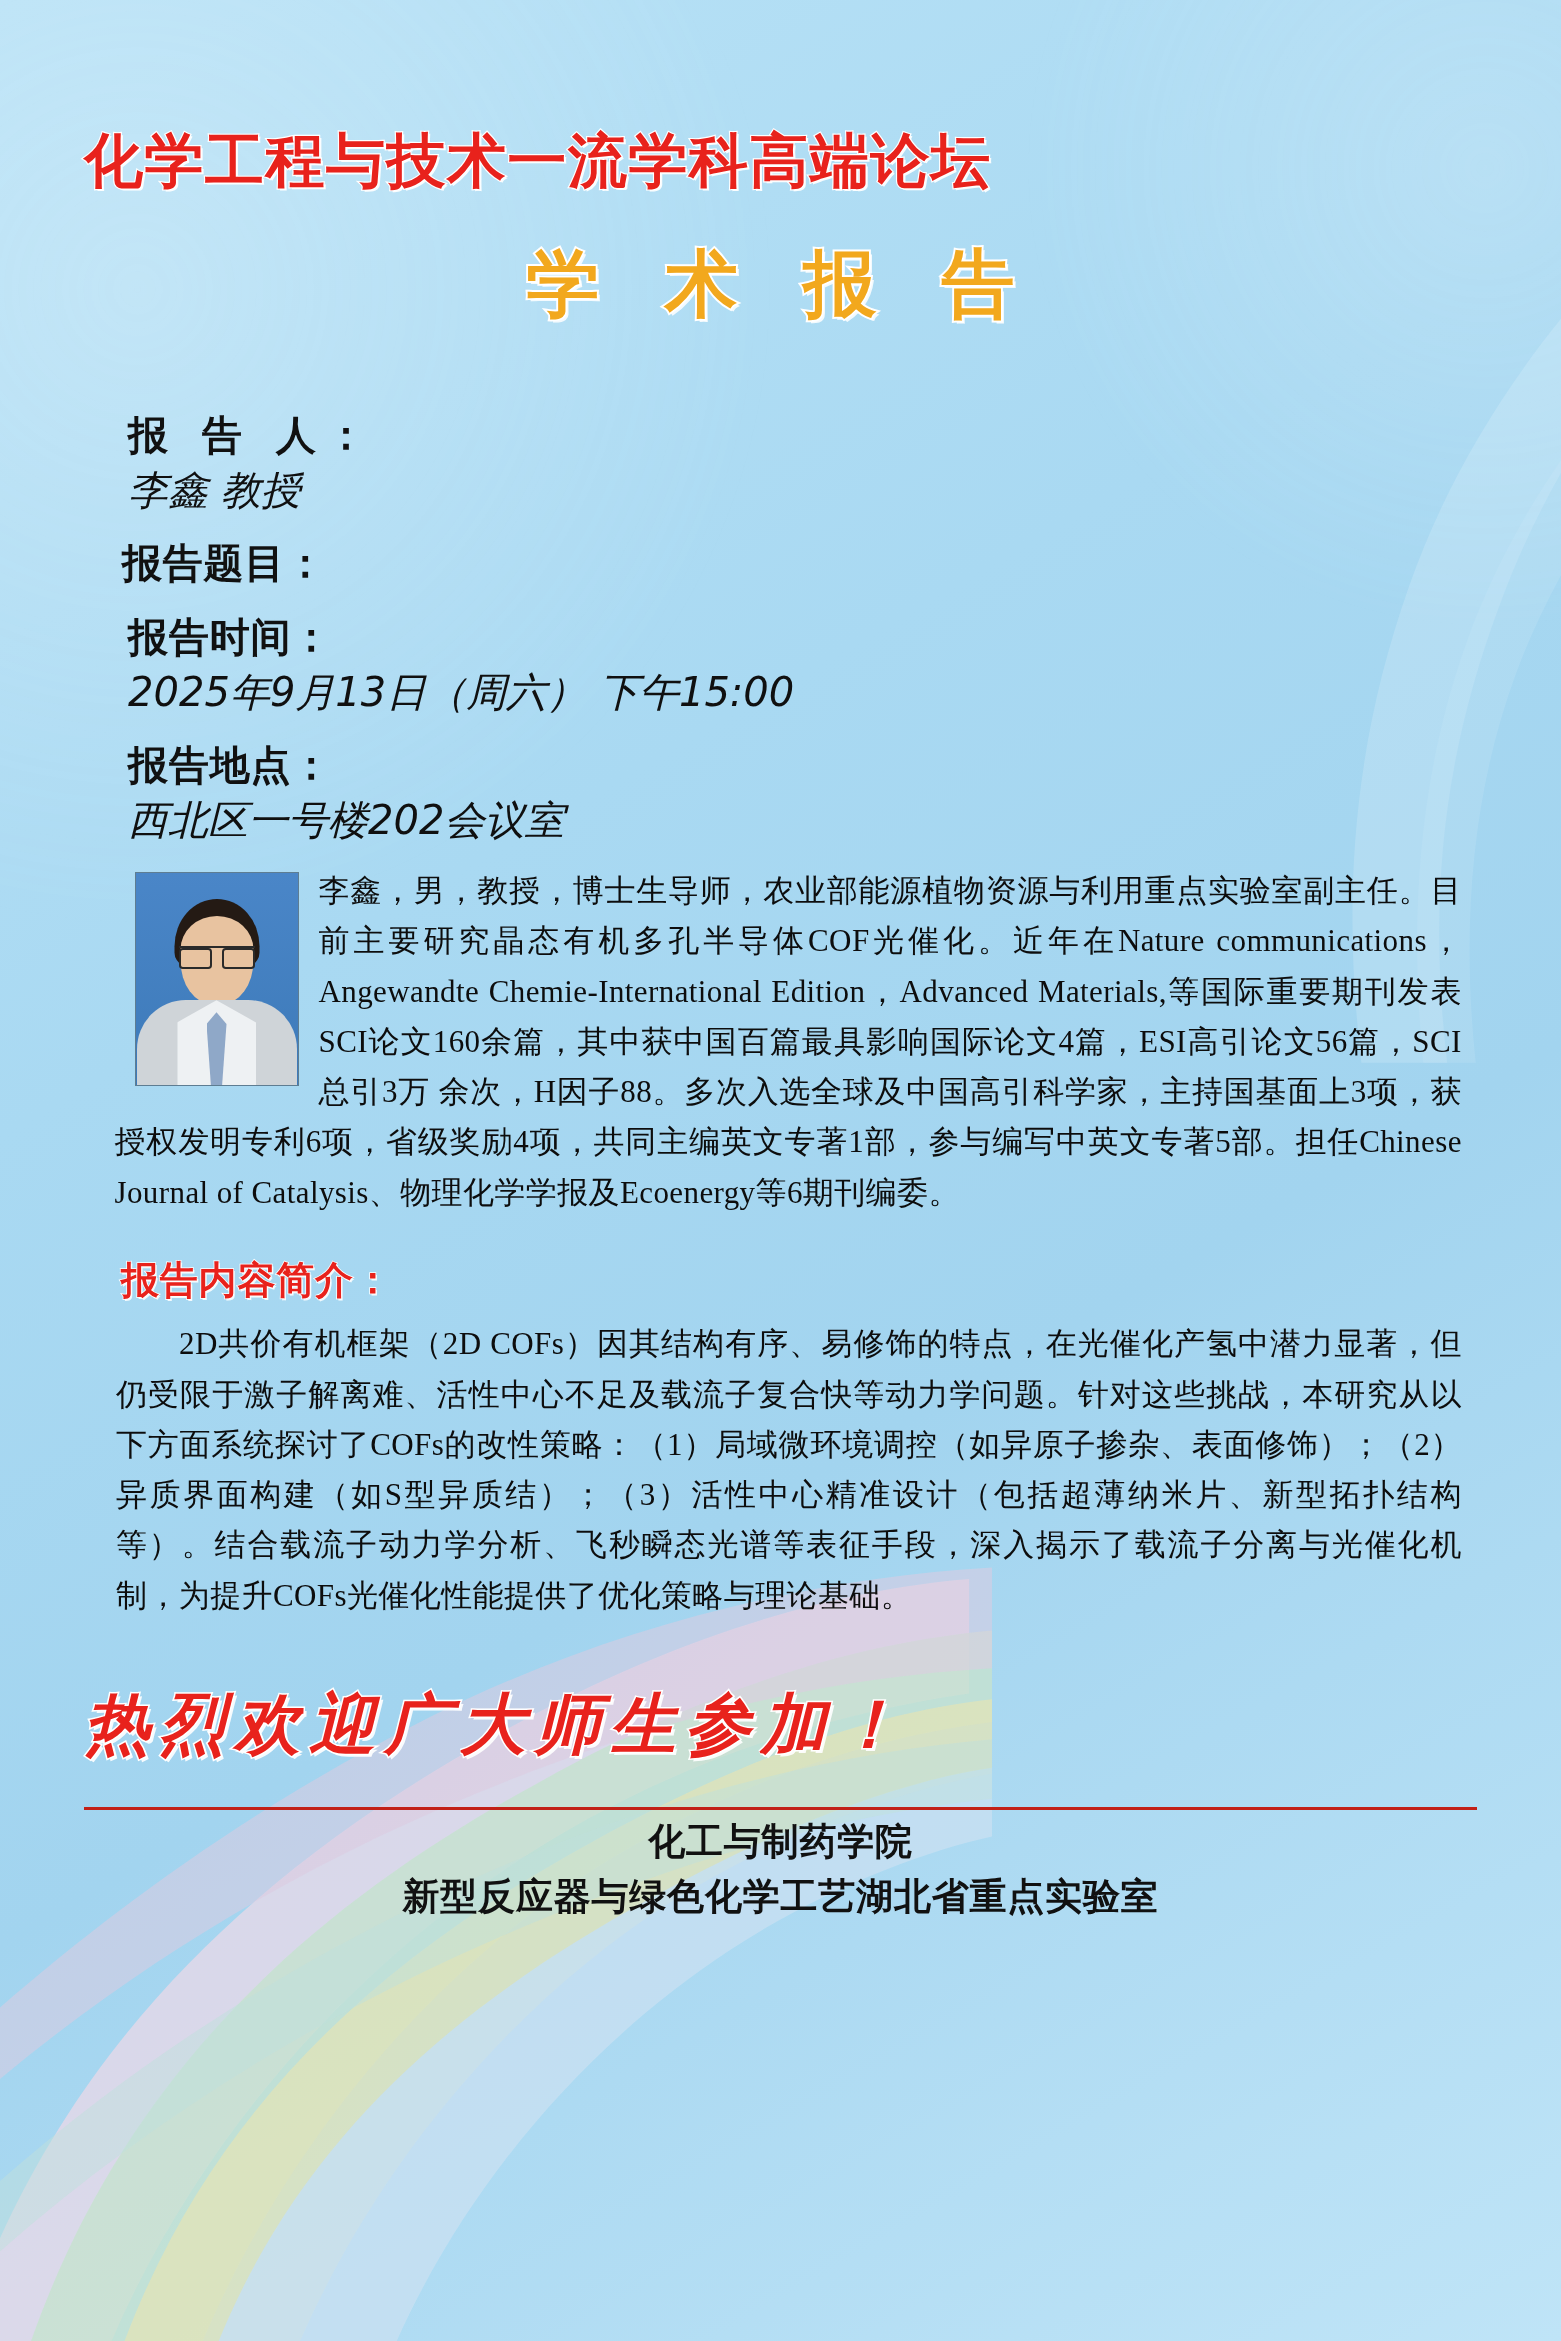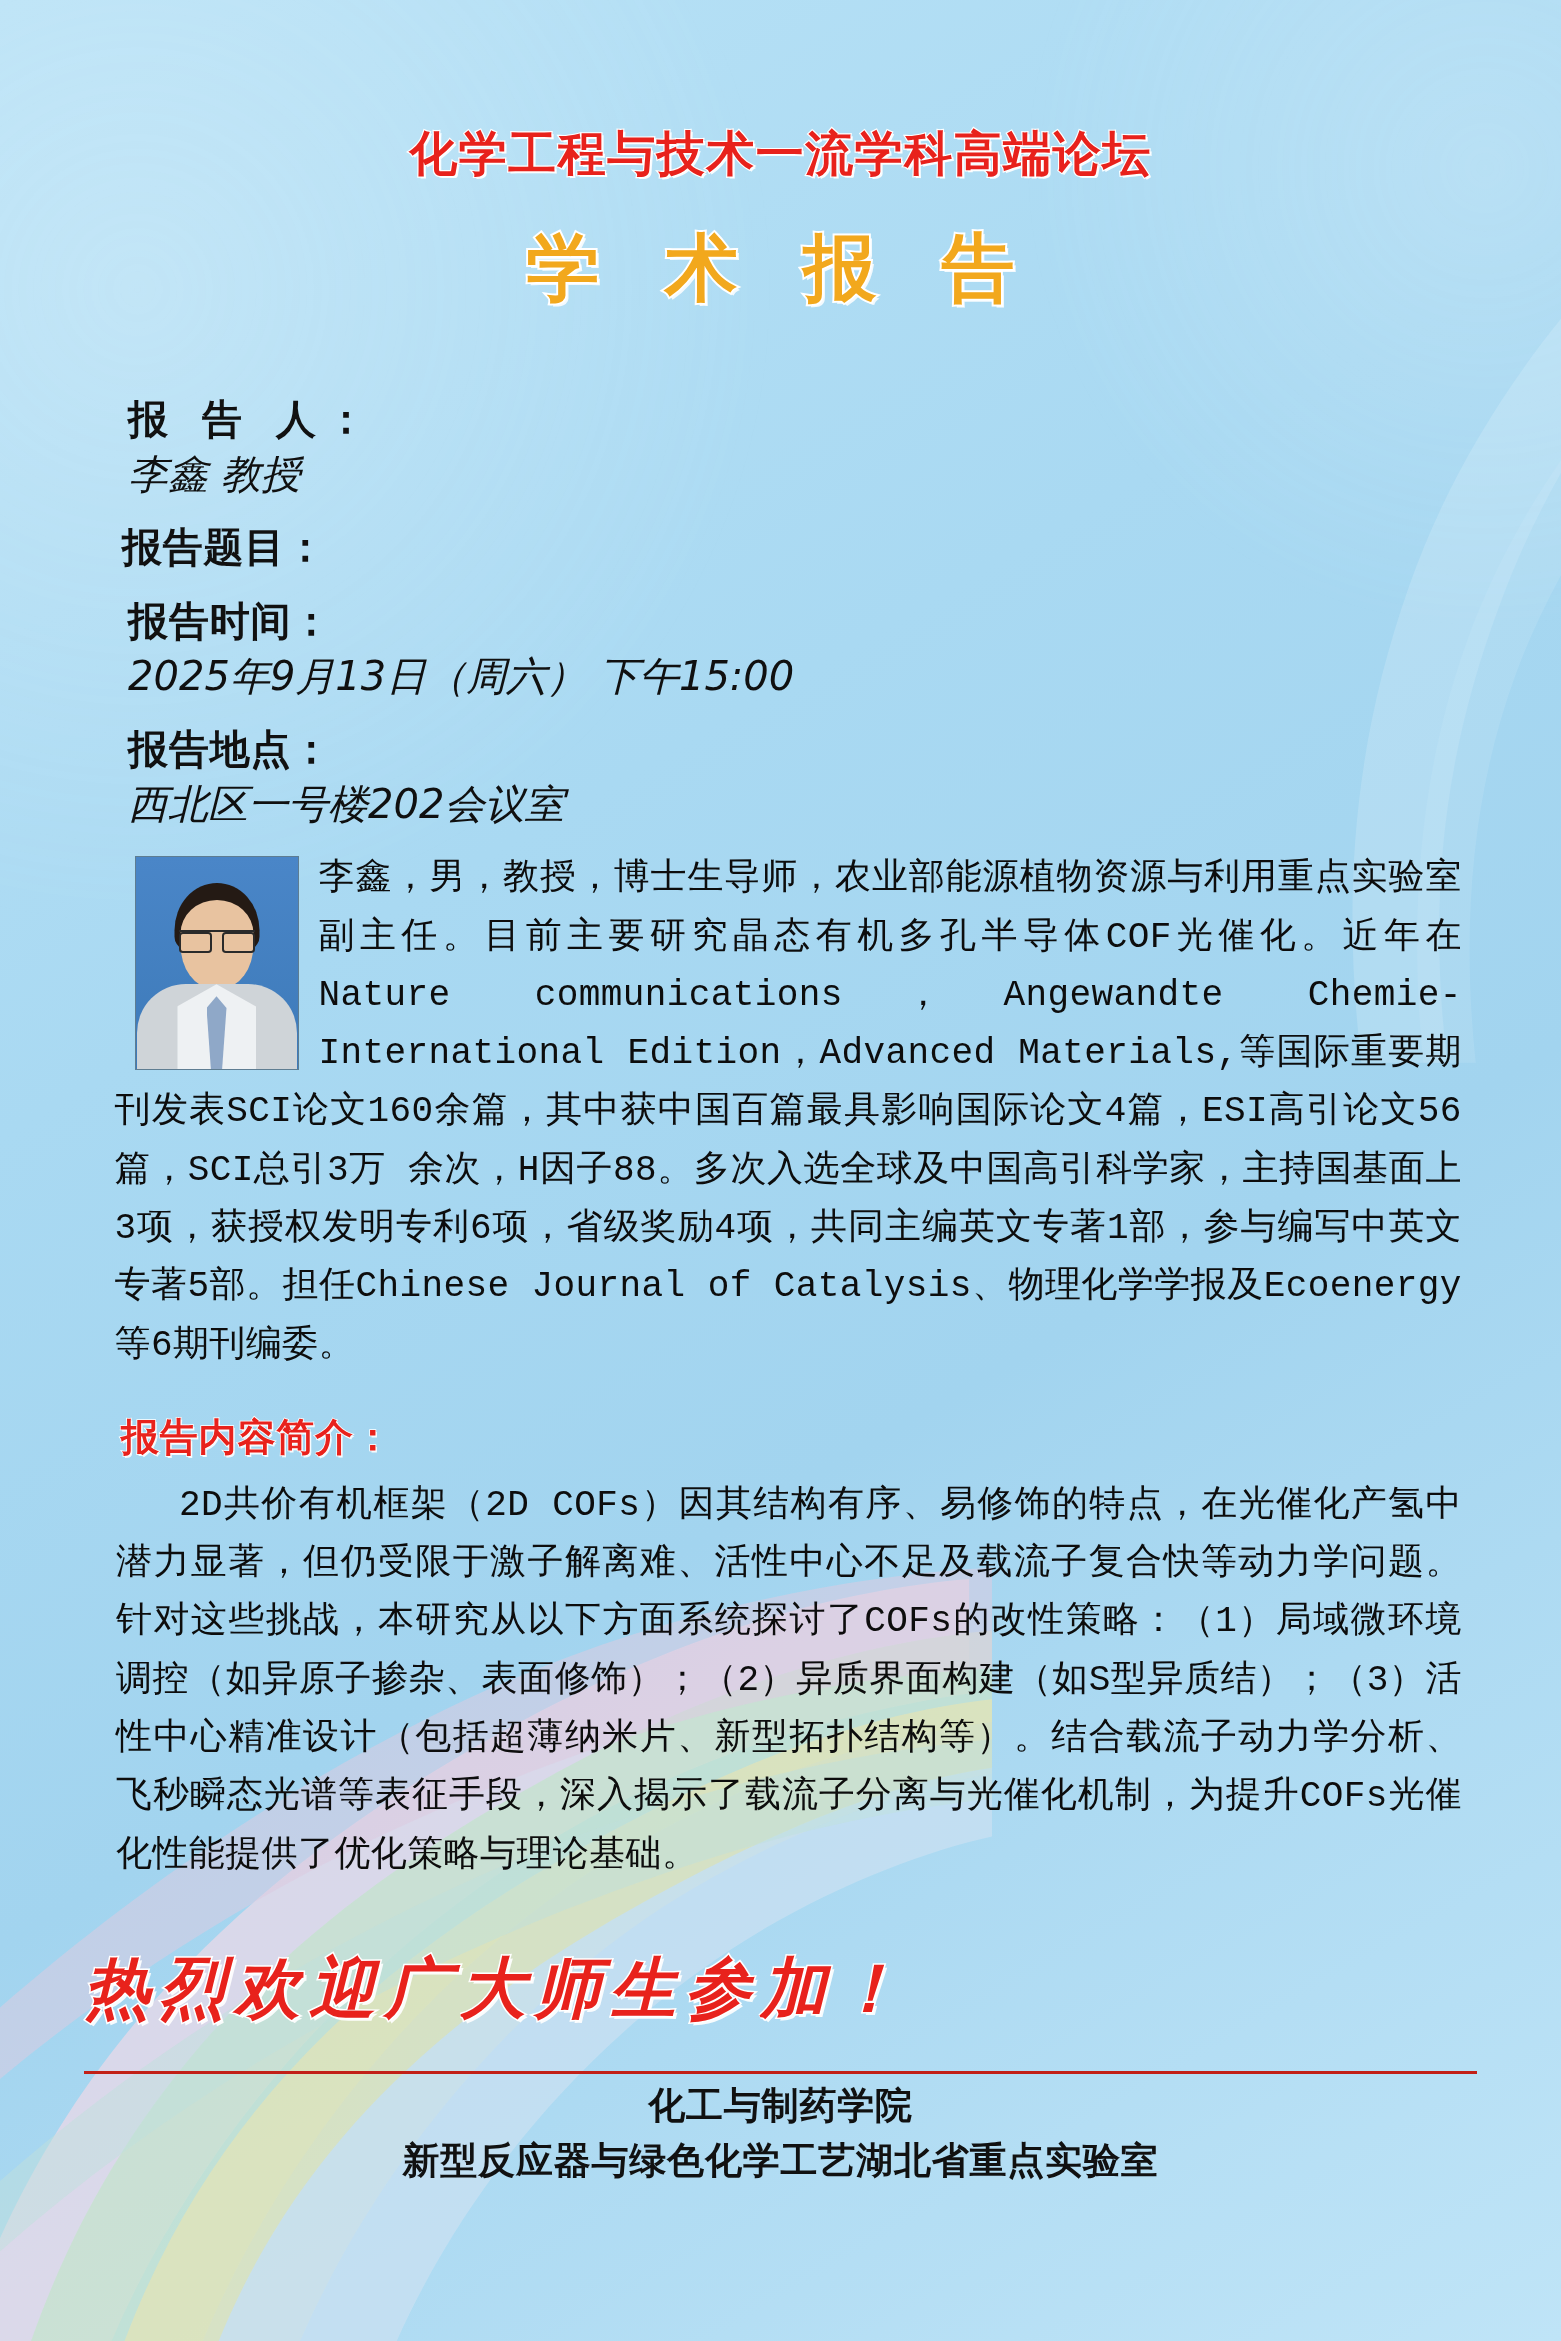--- a/index.html
+++ b/index.html
@@ -63,24 +63,24 @@
   }
 
   
   .content {
     position: relative;
     z-index: 3;
     padding: 0 84px;
   }
 
   .title-main {
-    text-align: center;
-    font-family: "DejaVu Sans", "Liberation Sans", sans-serif;
-    font-weight: bold;
-    font-size: 48px;
+    text-align: left;
+    font-family: "DejaVu Sans", "Liberation Sans", sans-serif;
+    font-weight: bold;
+    font-size: 59px;
     letter-spacing: 1.5px;
     color: #e8221c;
     -webkit-text-stroke: 2.3px #ffffff;
     paint-order: stroke fill;
     text-shadow: 2.3px 2.3px 0 rgba(255,255,255,.9);
     margin-top: 122px;
     white-space: nowrap;
   }
   .title-sub {
     text-align: center;
@@ -183,22 +183,22 @@
     width: 79px; height: 85px; background: #eef1f3;
     clip-path: polygon(50% 0, 100% 26%, 100% 100%, 0 100%, 0 26%);
   }
   .ph-tie {
     position: absolute; left: 50%; bottom: 0; transform: translateX(-50%);
     width: 20px; height: 73px; background: #8fa8c8;
     clip-path: polygon(50% 0, 100% 16%, 78% 100%, 22% 100%, 0 16%);
   }
 
   .bio-text, .abstract-text {
-    font-family: Liberation Mono, monospace;
-    font-size: 36px;
+    font-family: Liberation Serif, serif;
+    font-size: 31px;
     line-height: 1.62;
     color: #0d0d0d;
     text-align: justify;
     letter-spacing: 0.4px;
   }
   .bio-text { text-indent: 0; }
   .abstract-text {
     margin: 0 15.2px 0 32px;
     text-indent: 63px;
   }

